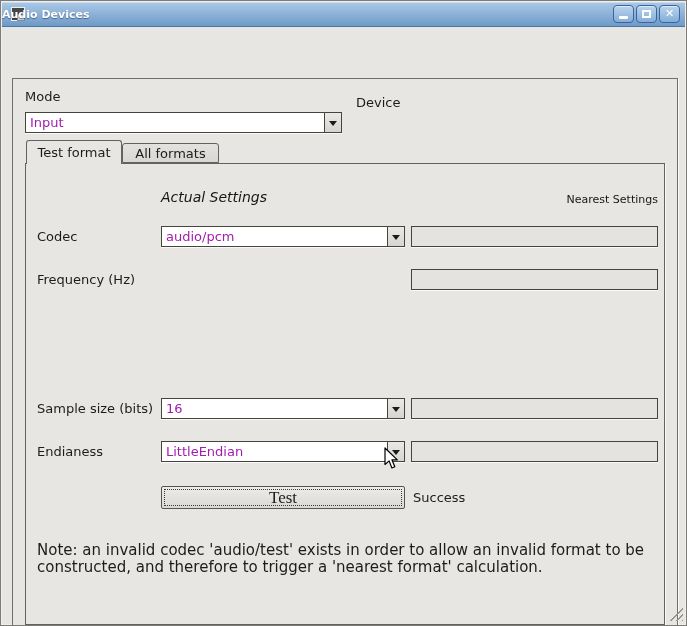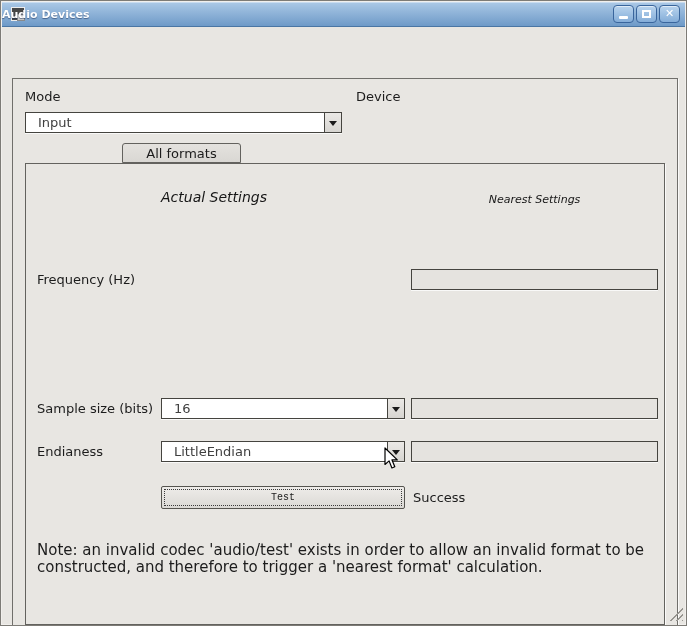--- a/index.html
+++ b/index.html
@@ -52,31 +52,31 @@
   .content-frame {
     position: absolute; left: 11px; top: 33px; width: 666px; height: 555px;
     border: 1px solid #706f6b;
     box-shadow: 1px 1px 0 rgba(255,255,255,.8);
     background: var(--window-bg,#e8e6e2);
     margin-top: 44px;
   }
 
   .field-label { position: absolute; font-size: 13px; color: #1c1c1c; }
   .mode-label   { left: 12px; top: 10px; }
-  .device-label { left: 343px; top: 10px; }
+  .device-label { left: 343px; top: 16px; }
 
   
   .combobox {
     position: absolute; height: 21px; background: #fff;
     border: 1px solid var(--control-border,#45443f);
     box-shadow: 0 1px 0 rgba(255,255,255,.75);
     display: flex; cursor: default;
   }
   .combo-text {
-    flex: 1; font-size: 13px; color: #404040; padding-left: 12px;
+    flex: 1; font-size: 13px; color: #a21caf; padding-left: 4px;
     line-height: 19px; white-space: nowrap; overflow: hidden;
   }
   .combo-arrow {
     width: 17px; border-left: 1px solid var(--control-border,#45443f);
     background: linear-gradient(to bottom, #ebe9e6, #d7d5d1);
     display: flex; align-items: center; justify-content: center;
   }
   .tri { width: 0; height: 0; border: 4px solid transparent; border-top: 5px solid #1a1a1a; margin-top: 5px; }
 
   .mode-combo   { left: 12px;  top: 33px; width: 317px; }
@@ -87,55 +87,55 @@
     position: absolute; font-size: 13px; color: #1c1c1c;
     text-align: center; cursor: default;
     border: 1px solid #63625e;
     border-top-left-radius: 3px; border-top-right-radius: 3px;
   }
   .tab-active {
     left: 13px; top: 61px; width: 96px; height: 24px; line-height: 23px;
     background: var(--window-bg,#e8e6e2); border-bottom: none; z-index: 3;
   }
   .tab-inactive {
-    left: 109px; top: 64px; width: 119px; height: 20px; line-height: 19px;
+    left: 109px; top: 64px; width: 97px; height: 20px; line-height: 19px;
     background: linear-gradient(to bottom, #e4e2de, #d9d7d3);
     z-index: 1;
   }
 
   
   .tab-panel {
     position: absolute; left: 12px; top: 84px; width: 640px; height: 462px;
     border: 1px solid #63625e;
     box-shadow: 1px 1px 0 rgba(255,255,255,.8);
     background: var(--window-bg,#e8e6e2);
     z-index: 2;
   }
   .hdr-actual {
     position: absolute; left: 135px; top: 25px; width: 244px;
     font-style: italic; font-size: 14px; color: #161616;
   }
   .hdr-nearest {
     position: absolute; left: 385px; top: 29px; width: 247px;
-    text-align: center; font-style: italic; font-size: 11px; color: #161616;
+    text-align: right; font-size: 11px; color: #161616;
   }
   .row { position: absolute; left: 0; width: 100%; height: 21px; }
   .row-label { position: absolute; left: 11px; font-size: 13px; color: #1c1c1c; line-height: 21px; white-space: nowrap; }
   .row-combo { left: 135px; top: 0; width: 244px; }
   .nearest-field {
     position: absolute; left: 385px; top: 0; width: 247px; height: 21px;
     background: var(--disabled-field-bg,#e5e3df);
     border: 1px solid var(--control-border,#45443f);
     box-shadow: 0 1px 0 rgba(255,255,255,.75);
   }
 
   
   .test-button {
     position: absolute; left: 135px; top: 322px; width: 244px; height: 23px;
-    font-family: Liberation Mono, monospace; font-size: 10px; color: #1c1c1c;
+    font-family: Liberation Serif, serif; font-size: 17px; color: #1c1c1c;
     border: 1px solid #55544f; border-radius: 2px;
     background: linear-gradient(to bottom, var(--button-face-top,#eeece9), var(--button-face-bottom,#dbd9d5));
     outline: 1px dotted #3a3a3a; outline-offset: -4px;
     cursor: default;
   }
   .test-result { position: absolute; left: 387px; top: 322px; height: 23px; line-height: 23px; font-size: 13px; color: #1c1c1c; }
 
   .note {
     position: absolute; left: 11px; top: 378px; width: 618px;
     font-size: 15px; line-height: 17px; color: #1c1c1c;
@@ -176,27 +176,38 @@
     <div class="field-label mode-label">Mode</div>
     <div class="field-label device-label">Device</div>
 
     <div class="combobox mode-combo">
       <span class="combo-text">Input</span>
       <span class="combo-arrow">
           <span class="tri"></span>
         </span>
     </div>
 
+    <div class="tab tab-active">Test format</div>
     <div class="tab tab-inactive">All formats</div>
 
     <div class="tab-panel">
 
       <div class="hdr-actual">Actual Settings</div>
       <div class="hdr-nearest">Nearest Settings</div>
 
+      <div class="row" style="top:62px">
+        <span class="row-label">Codec</span>
+        <div class="combobox row-combo">
+          <span class="combo-text">audio/pcm</span>
+          <span class="combo-arrow">
+              <span class="tri"></span>
+            </span>
+        </div>
+        <div class="nearest-field"></div>
+      </div>
 
       <div class="row" style="top:105px">
         <span class="row-label">Frequency (Hz)</span>
         <div class="nearest-field"></div>
       </div>
 
 
 
       <div class="row" style="top:234px">
         <span class="row-label">Sample size (bits)</span>

